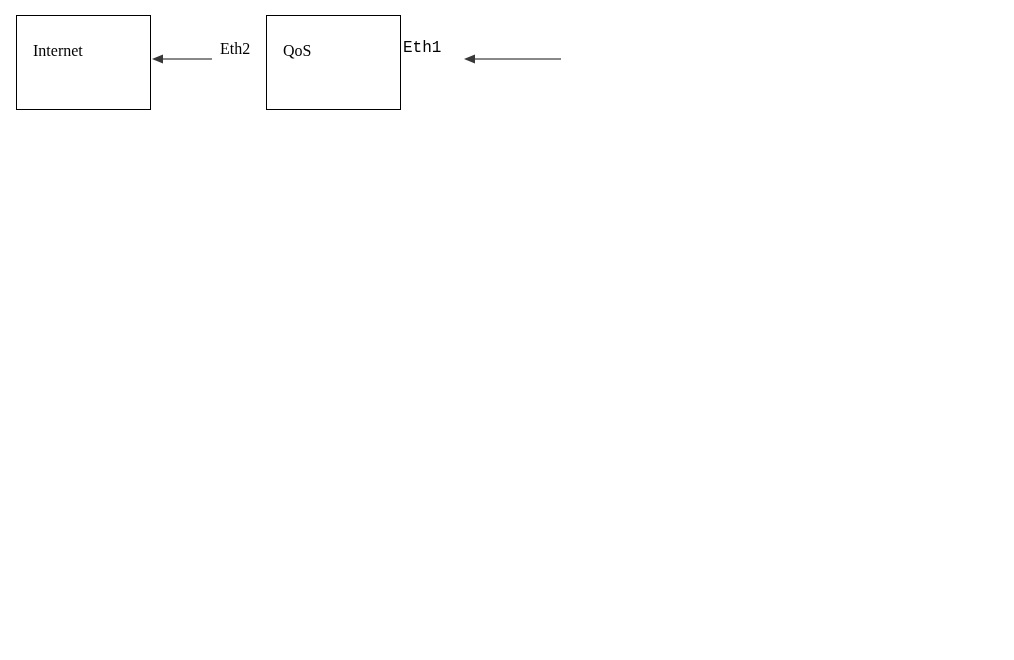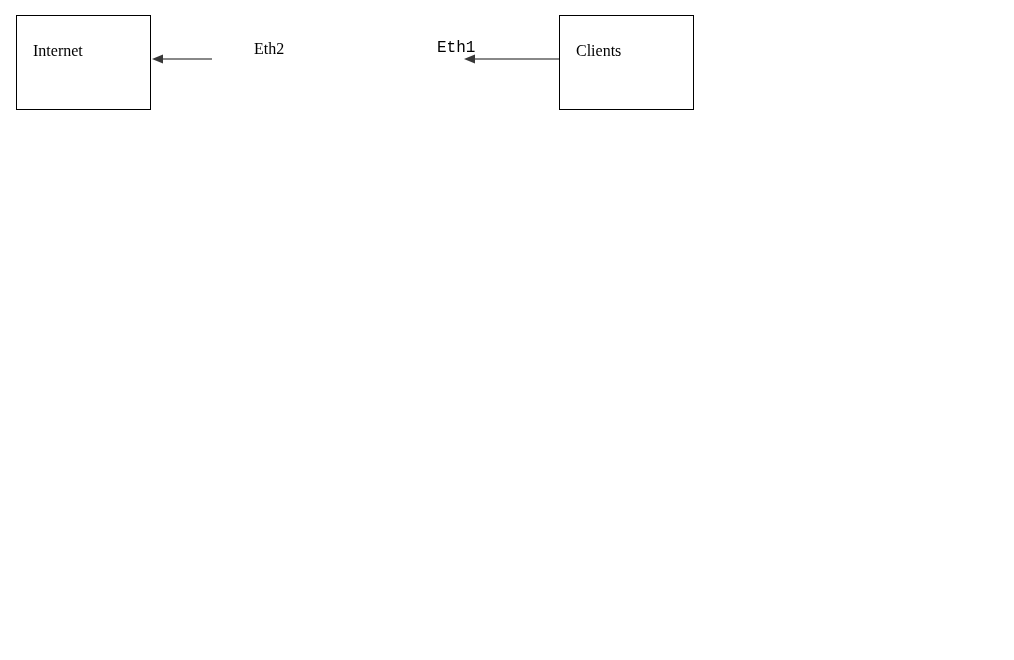--- a/index.html
+++ b/index.html
@@ -60,21 +60,20 @@
     overflow: visible;
   }
 
   
   .iface-label {
     position: absolute;
     font-size: 16px;
     line-height: 19px;
     white-space: nowrap;
     color: #000000;
-    margin-left: 34px;
   }
   #iface-eth2 { left: 220px; top: 39px; }
   #iface-eth1 { left: 403px; top: 39px; font-family: Liberation Mono, monospace; }
 </style>
 </head>
 <body>
 
 <div id="canvas">
 
   <div class="node" id="node-internet">
@@ -83,27 +82,27 @@
 
   <div class="edge" id="edge-qos-internet">
     <svg width="62" height="20" viewBox="0 0 62 20">
       <line x1="62" y1="10" x2="12" y2="10" stroke="#606060" stroke-width="1.6"></line>
       <polygon points="2,10 13,5.5 13,14.5" fill="#383838"></polygon>
     </svg>
   </div>
 
   <span class="iface-label" id="iface-eth2">Eth2</span>
 
+  <div class="node" id="node-qos">
+    <span class="node-label">QoS</span>
+  </div>
 
   <span class="iface-label" id="iface-eth1">Eth1</span>
 
   <div class="edge" id="edge-clients-qos">
     <svg width="100" height="20" viewBox="0 0 100 20">
       <line x1="100" y1="10" x2="13" y2="10" stroke="#606060" stroke-width="1.6"></line>
       <polygon points="3,10 14,5.5 14,14.5" fill="#383838"></polygon>
     </svg>
   </div>
 
-  <div class="node" id="node-clients">
-    <span class="node-label">Clients</span>
-  </div>
 
 </div>
 
 </body></html>

